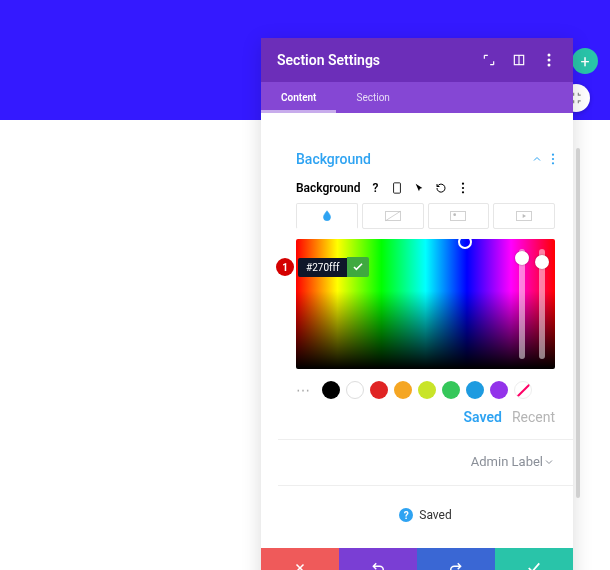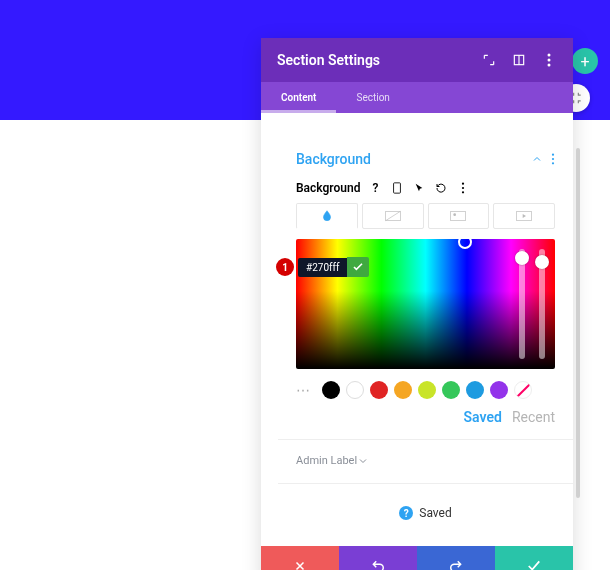--- a/index.html
+++ b/index.html
@@ -45,21 +45,21 @@
   .swatches { display:flex; align-items:center; gap:6px; margin-top:12px; }
   .sw-dots { color:#aaa; font-size:14px; letter-spacing:2px; margin-right:4px; }
   .swatch { width:18px; height:18px; border-radius:50%; border:0; }
   .swatch.outline { background:#fff; border:1px solid #ddd; }
   .swatch.cross { background:#fff; border:1px solid #eee; position:relative; overflow:hidden; }
   .swatch.cross::after { content:""; position:absolute; left:-2px; right:-2px; top:50%; border-top:2px solid #f06; transform:rotate(-45deg); }
   .saved-row { display:flex; justify-content:flex-end; gap:10px; margin-top:10px; font-size:14px; }
   .saved { color:#2ea3f2; font-weight:600; }
   .recent { color:#b5b5b5; }
   .divider { height:1px; background:#eee; margin:14px -18px; }
-  .admin-row { display:flex; align-items:center; justify-content:flex-start; padding:0 0 8px 0; color:#8a8f98; font-size:11px; }
+  .admin-row { display:flex; align-items:center; justify-content:flex-end; padding:0 0 8px 0; color:#8a8f98; font-size:13px; }
   .help-row { display:flex; align-items:center; justify-content:center; gap:6px; padding:8px 0 14px 0; color:#333; font-size:12px; }
   .help-row .q { width:14px; height:14px; background:#2ea3f2; border-radius:50%; color:#fff; font-size:10px; display:flex; align-items:center; justify-content:center; font-weight:700; }
   .footer { display:flex; }
   .f-btn { flex:1; height:40px; display:flex; align-items:center; justify-content:center; color:#fff; }
   .f-cancel { background:#ef5a5a; }
   .f-undo { background:#7a3ed4; }
   .f-redo { background:#3a67d4; }
   .f-save { background:#29c4a9; }
   svg { display:block; }
 </style>

